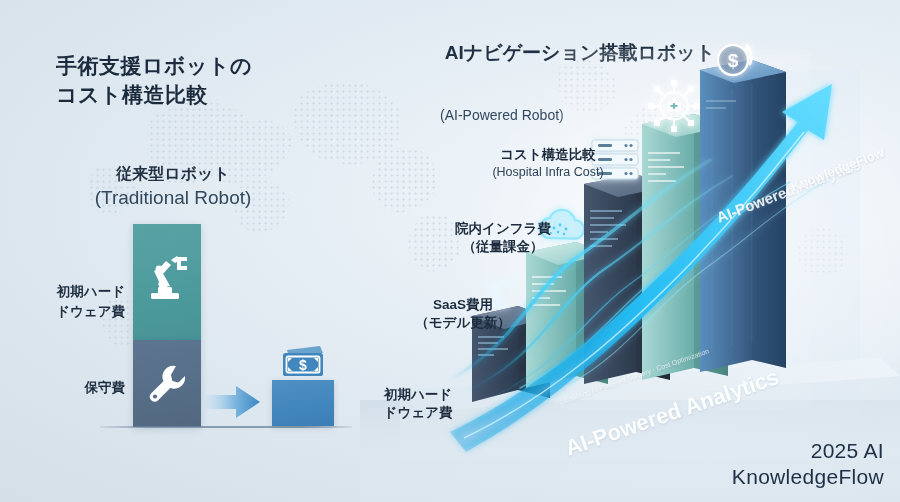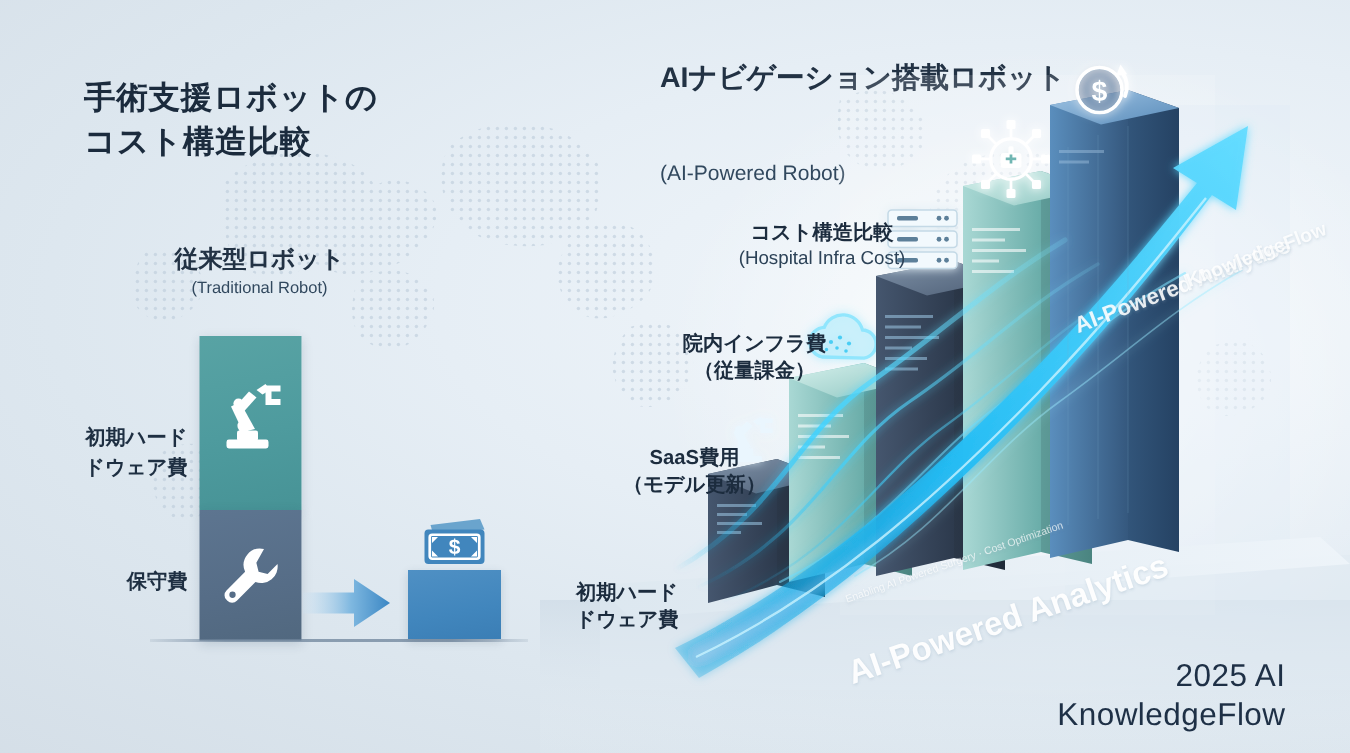--- a/index.html
+++ b/index.html
@@ -42,22 +42,22 @@
     white-space: pre-line;
     margin-top: 16px;
   }
 
   .sub-head {
     position: absolute;
     text-align: center;
     line-height: 1.35;
     color: #223244;
   }
-  .sub-head .jp { font-size: 16px; font-weight: 700; display: block; }
-  .sub-head .en { font-size: 11px; font-weight: 400; display: block; color: #31485e; }
+  .sub-head .jp { font-size: 16px; font-weight: 700; display: block; text-align: center; }
+  .sub-head .en { font-size: 19px; font-weight: 400; display: block; color: #31485e; }
 
   #trad-head { left: 78px; top: 163px; width: 190px; }
 
   #ai-head { left: 440px; top: 40px; width: 280px; text-align: left; }
   #ai-head .jp { font-size: 19px; }
   #ai-head .en { font-size: 14px; margin-top: 40px; }
 
   
   .flatbar {
     position: absolute;
@@ -157,21 +157,21 @@
   #wm-micro {
     left: 560px; top: 372px;
     font-size: 7px;
     transform: rotate(-19deg);
     color: rgba(255,255,255,.7);
     font-weight: 400;
   }
 
   #brand {
     position: absolute;
-    right: 43px; bottom: 12px;
+    right: 16px; bottom: 12px;
     text-align: right;
     color: #1e3046;
     font-size: 21px;
     line-height: 1.25;
     white-space: pre-line;
     letter-spacing: .3px;
   }
 </style>
 </head>
 <body>

